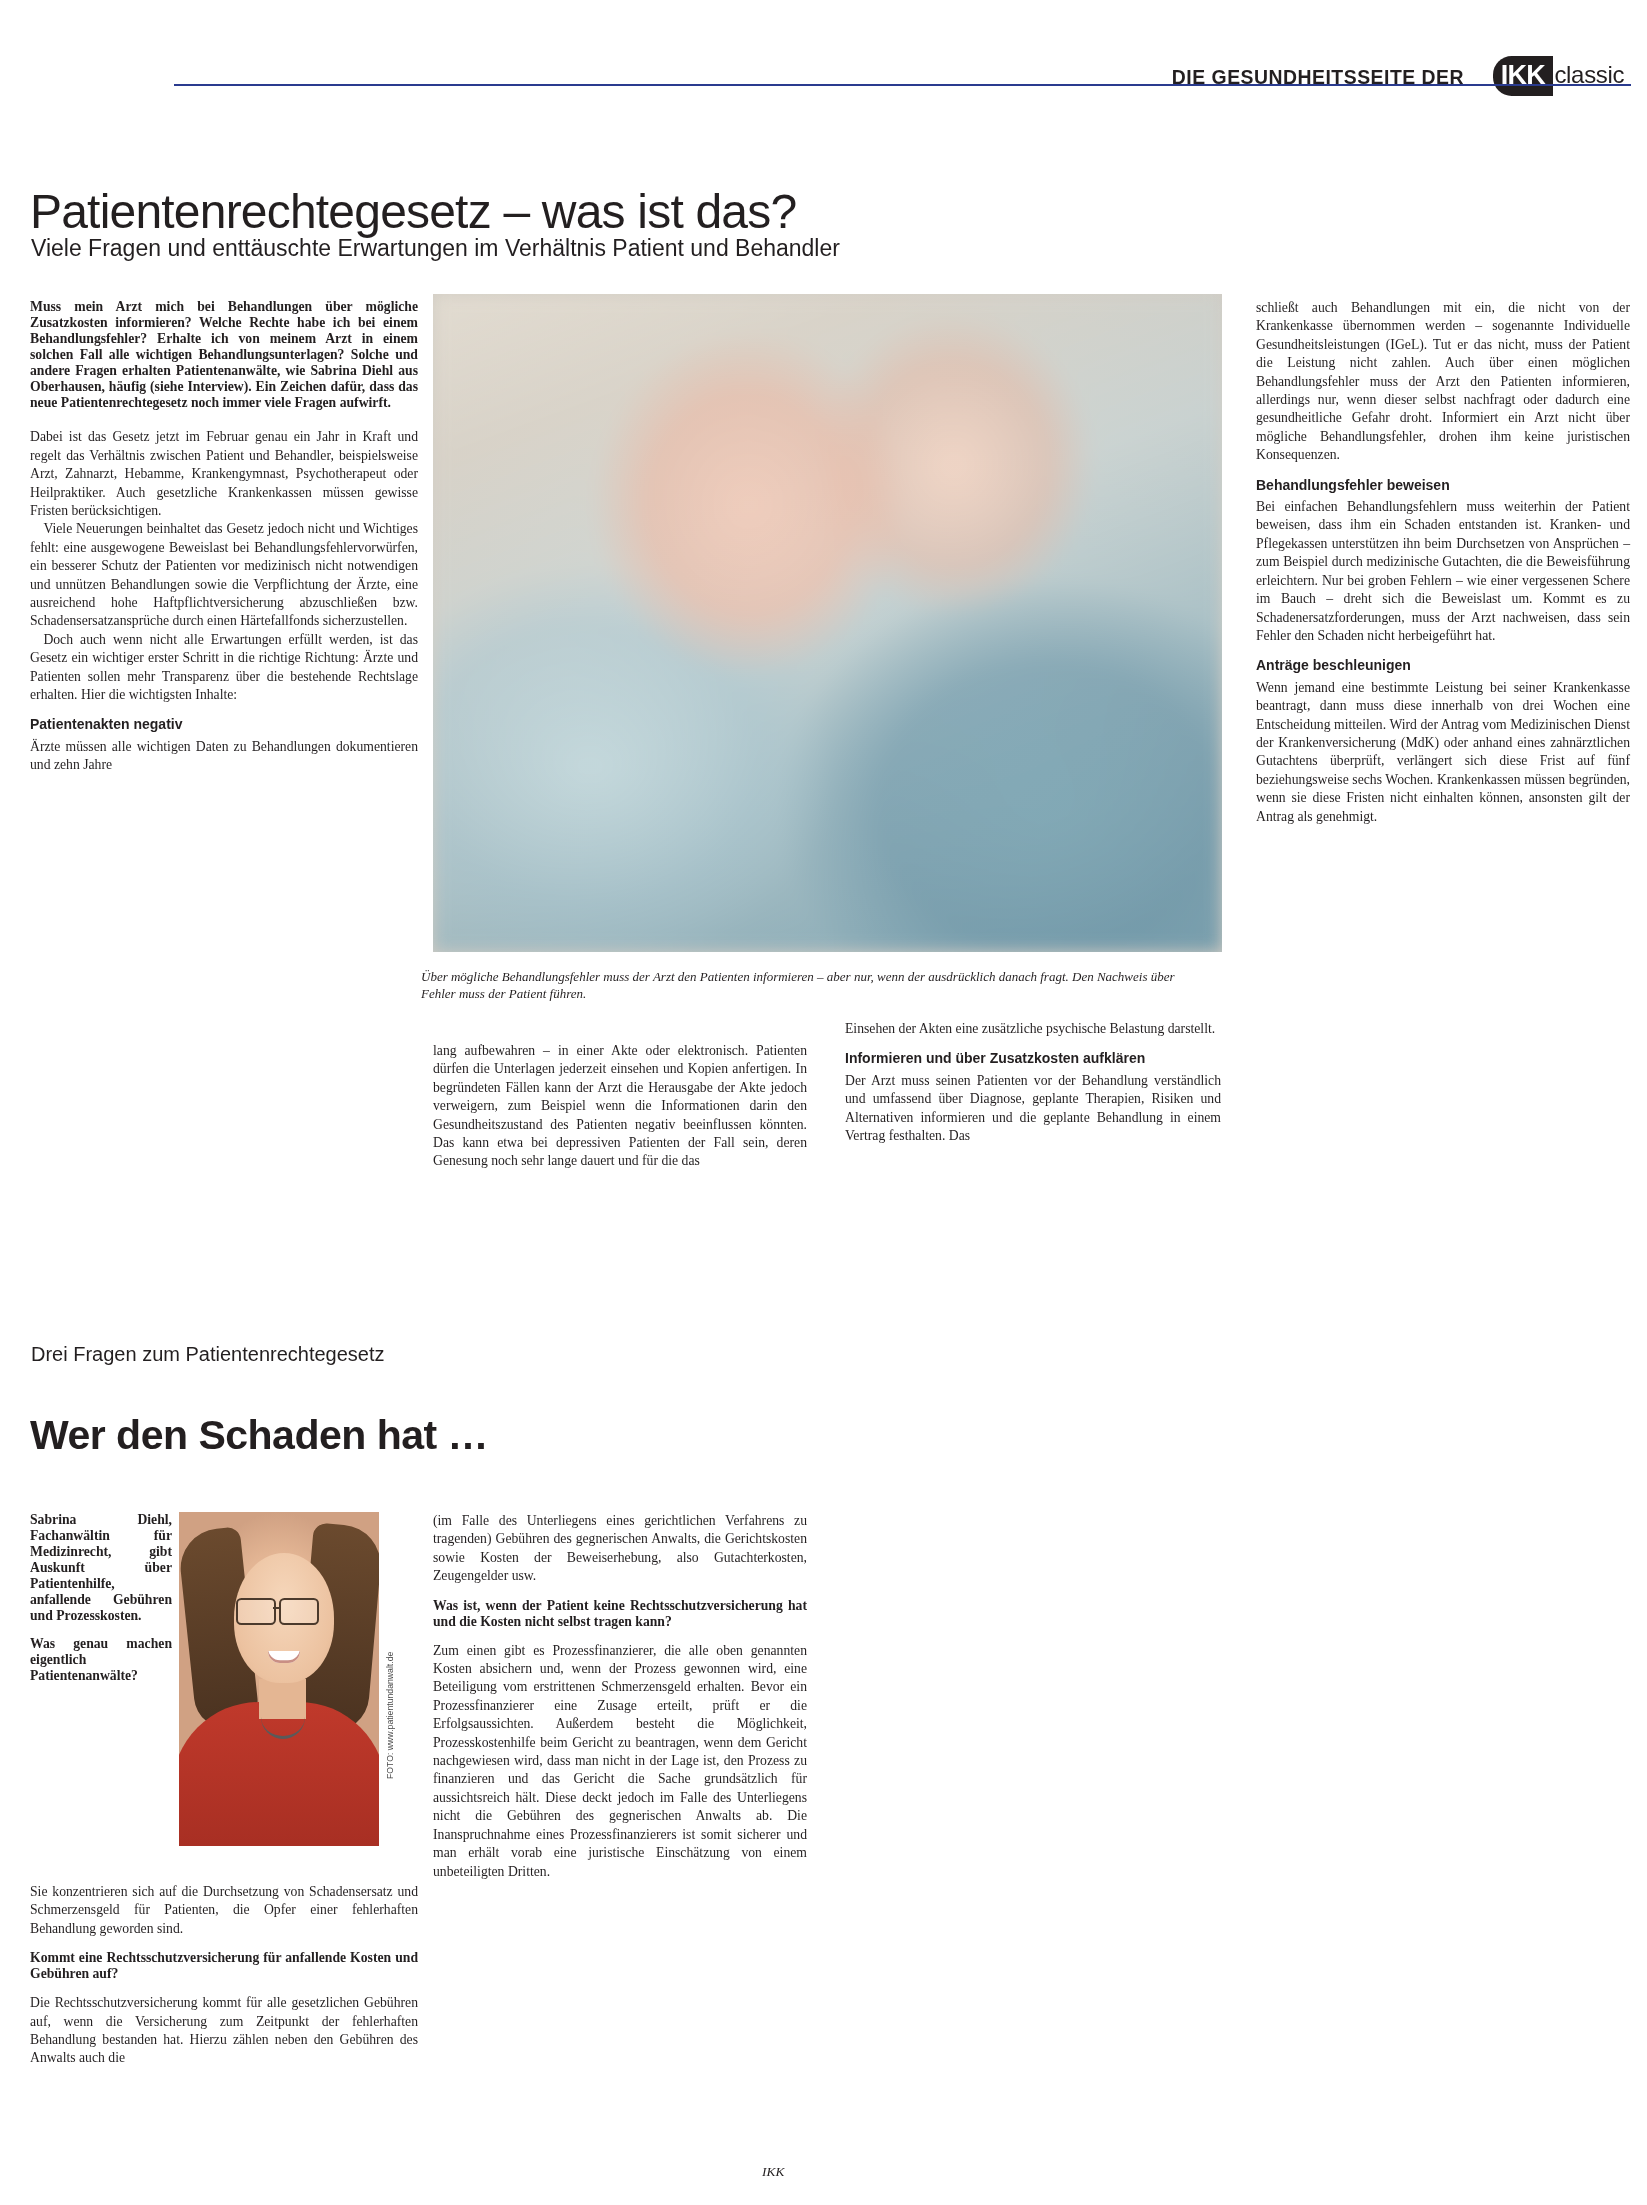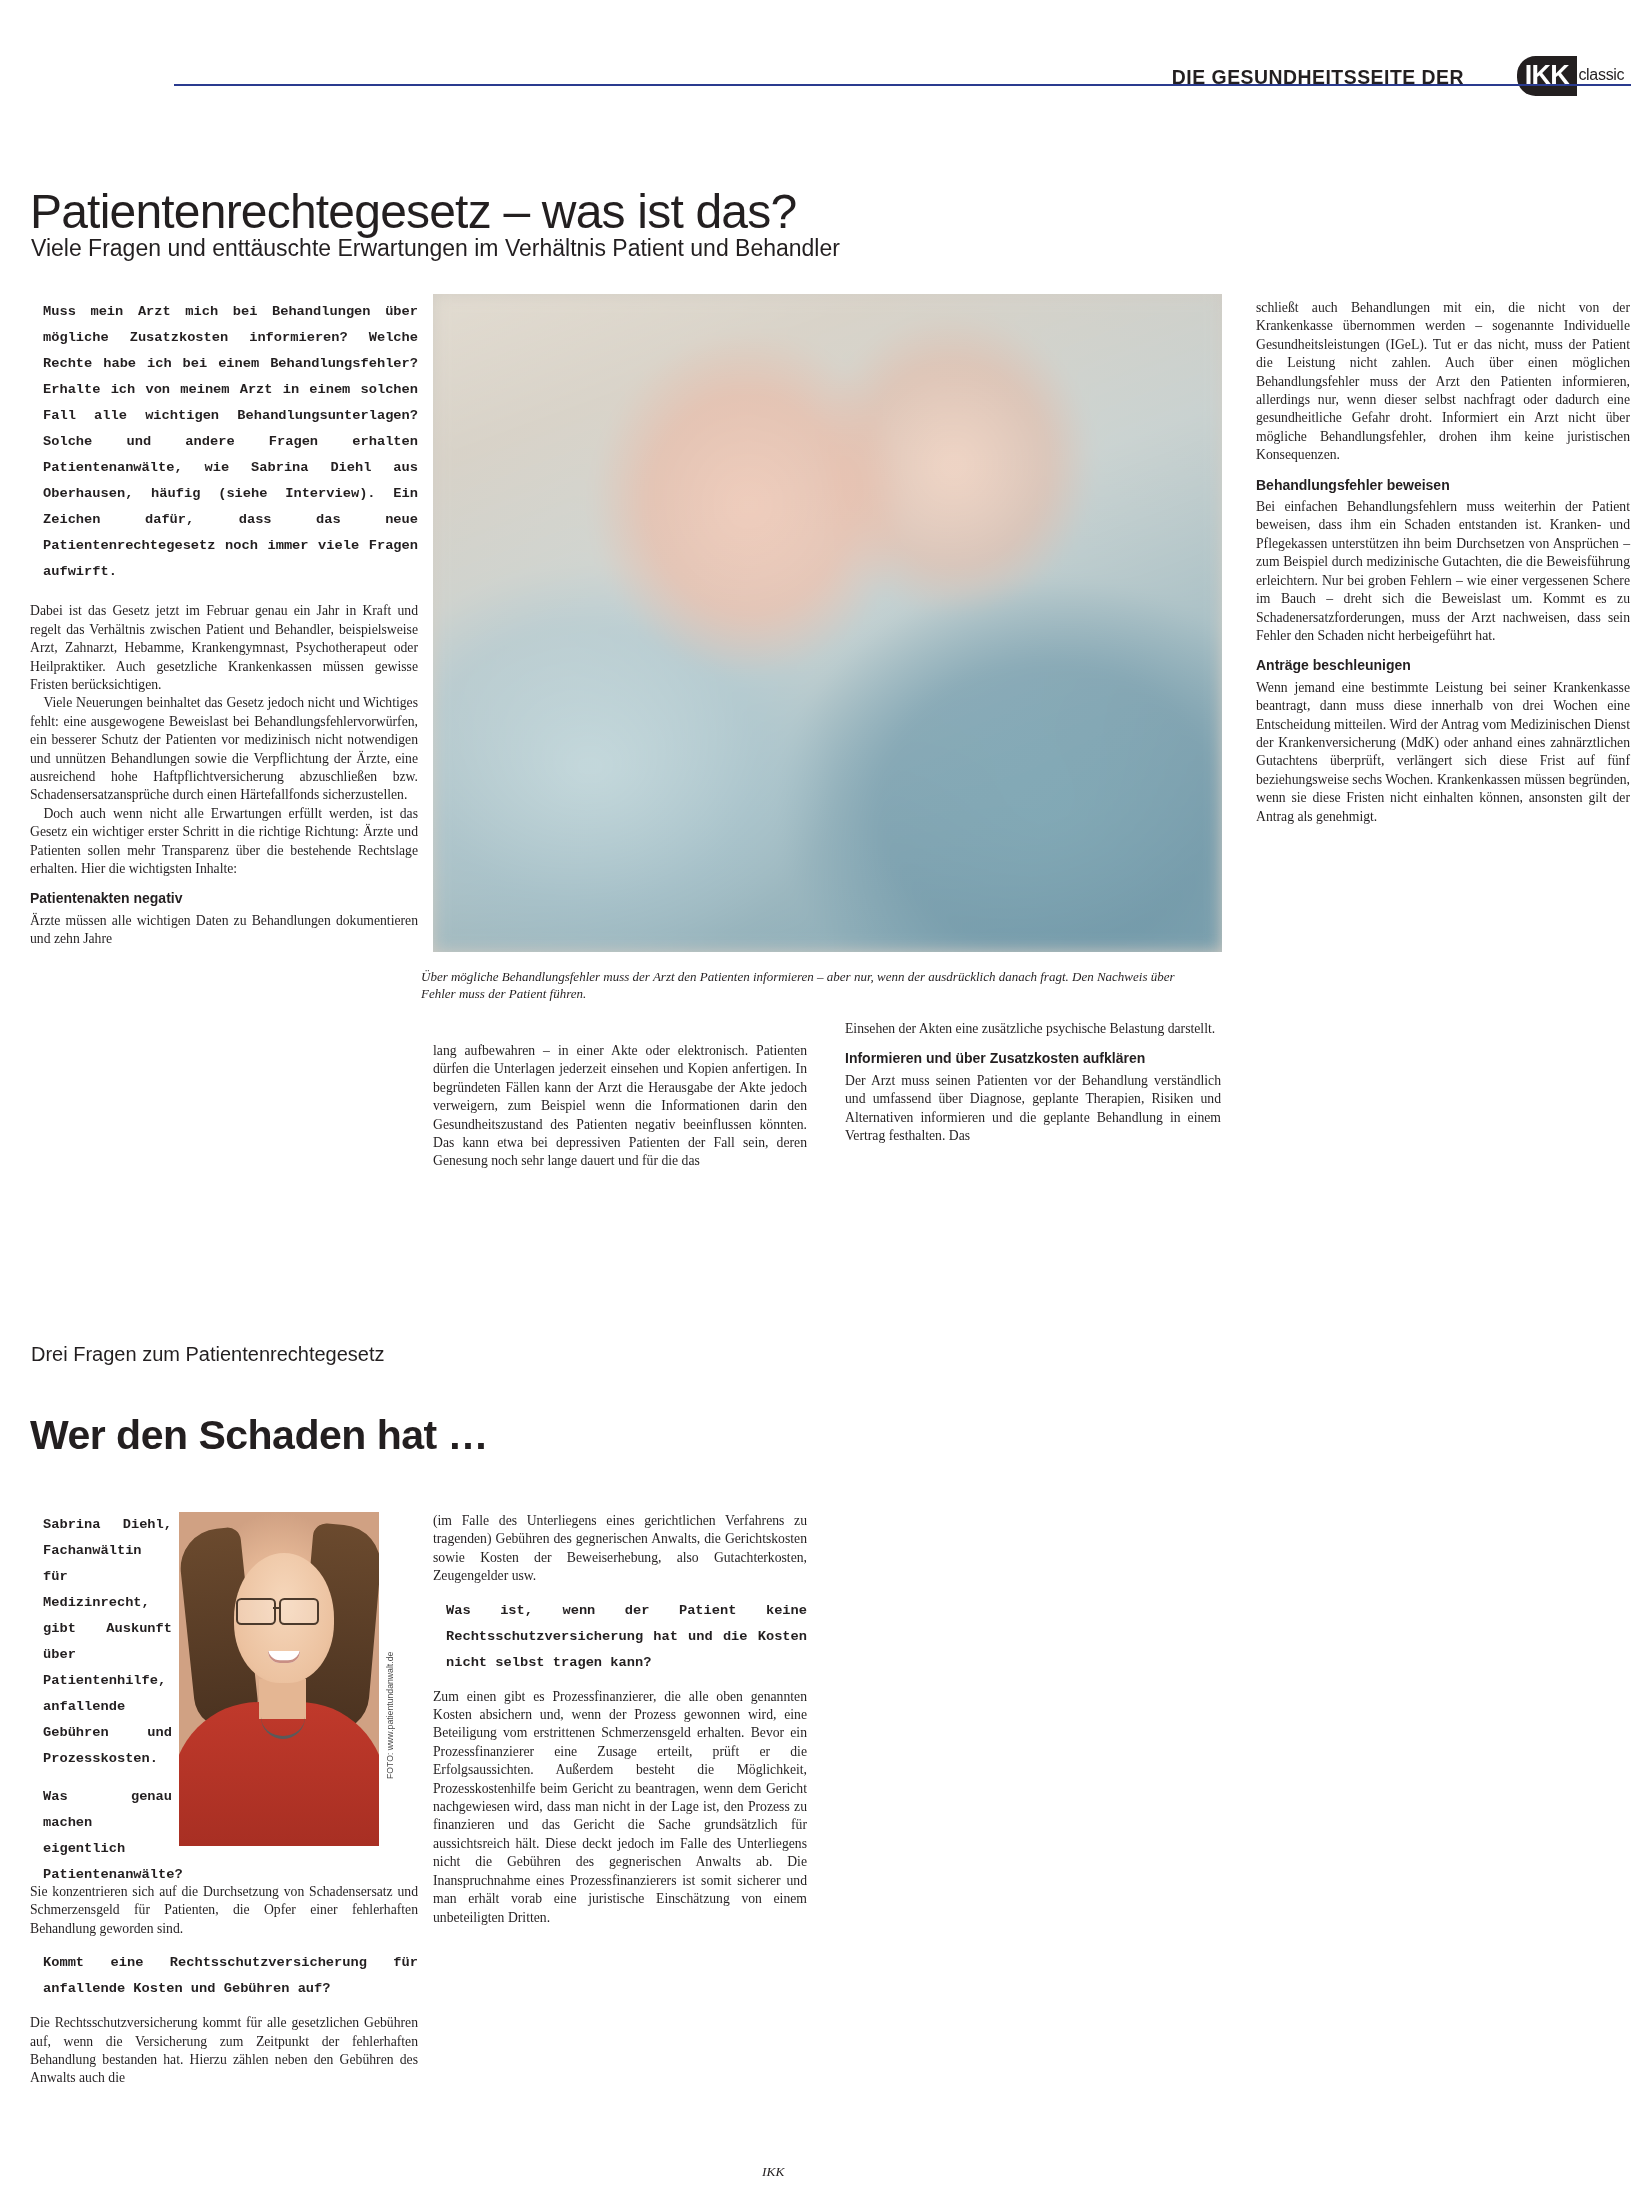--- a/index.html
+++ b/index.html
@@ -56,21 +56,21 @@
     font-family: "Liberation Sans", sans-serif;
     font-weight: bold;
     font-size: 27px;
     line-height: 1;
     padding: 6px 8px 7.4px 8px;
     border-radius: 18.7px 0 0 18.7px;
     letter-spacing: -0.7px;
   }
   .logo-word {
     font-family: "Liberation Sans", sans-serif;
-    font-size: 16px;
+    font-size: 24px;
     color: #231f20;
     letter-spacing: -0.3px;
     margin-left: 1.3px;
     padding-bottom: 2.7px;
   }
   .masthead-rule {
     position: absolute;
     left: 174px;
     top: 84px;
     width: 1457px;
@@ -108,26 +108,25 @@
     text-align: justify;
     -webkit-hyphens: auto;
     hyphens: auto;
   }
   .col p {
     margin: 0;
     text-indent: 0;
   }
   .col p + p { text-indent: 13.4px; }
   .lead {
-    font-family: Liberation Mono, monospace;
+    font-family: Liberation Serif, serif;
     font-weight: bold;
     font-size: 13.7px;
-    line-height: 26px;
+    line-height: 16px;
     text-align: justify;
-    margin-left: 13px;
   }
   .subhead-b {
     font-family: "Liberation Sans", sans-serif;
     font-weight: bold;
     font-size: 14px;
     line-height: 17.4px;
     margin: 0 0 4px 0;
   }
   .spacer-sm { height: 12px; }
   .spacer-md { height: 17.4px; }

